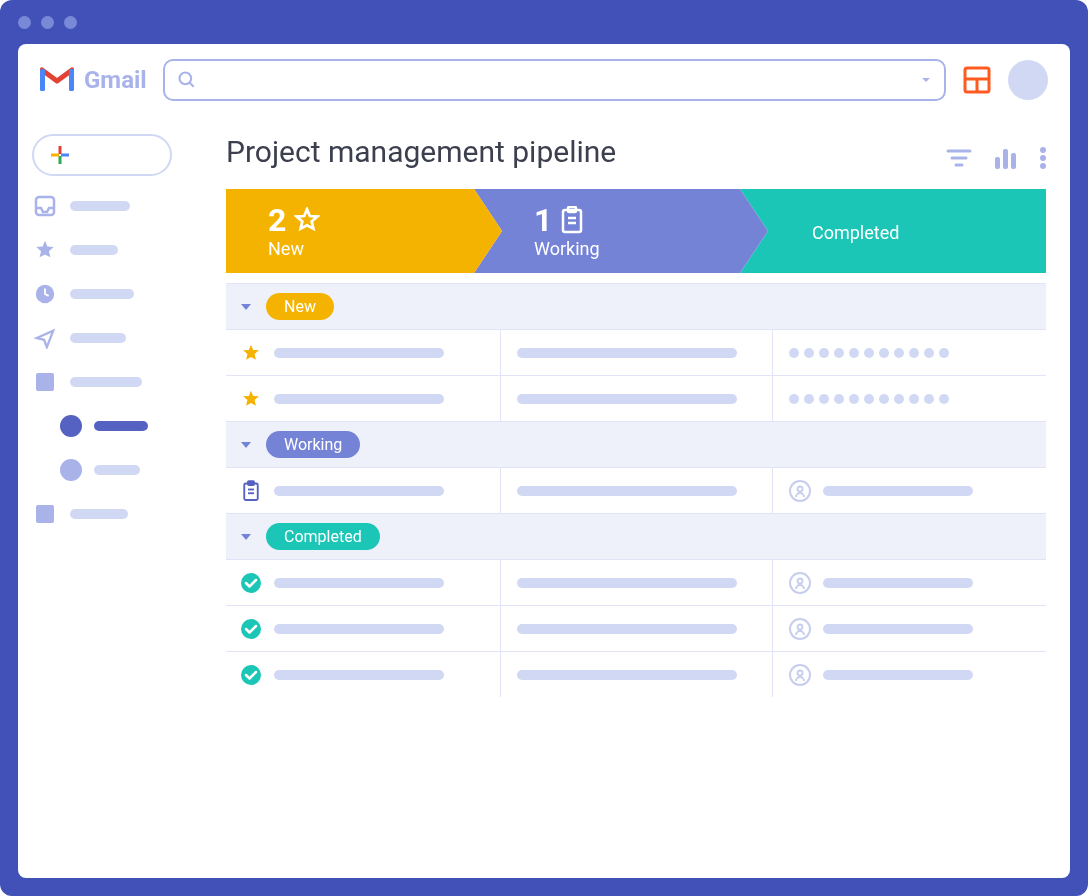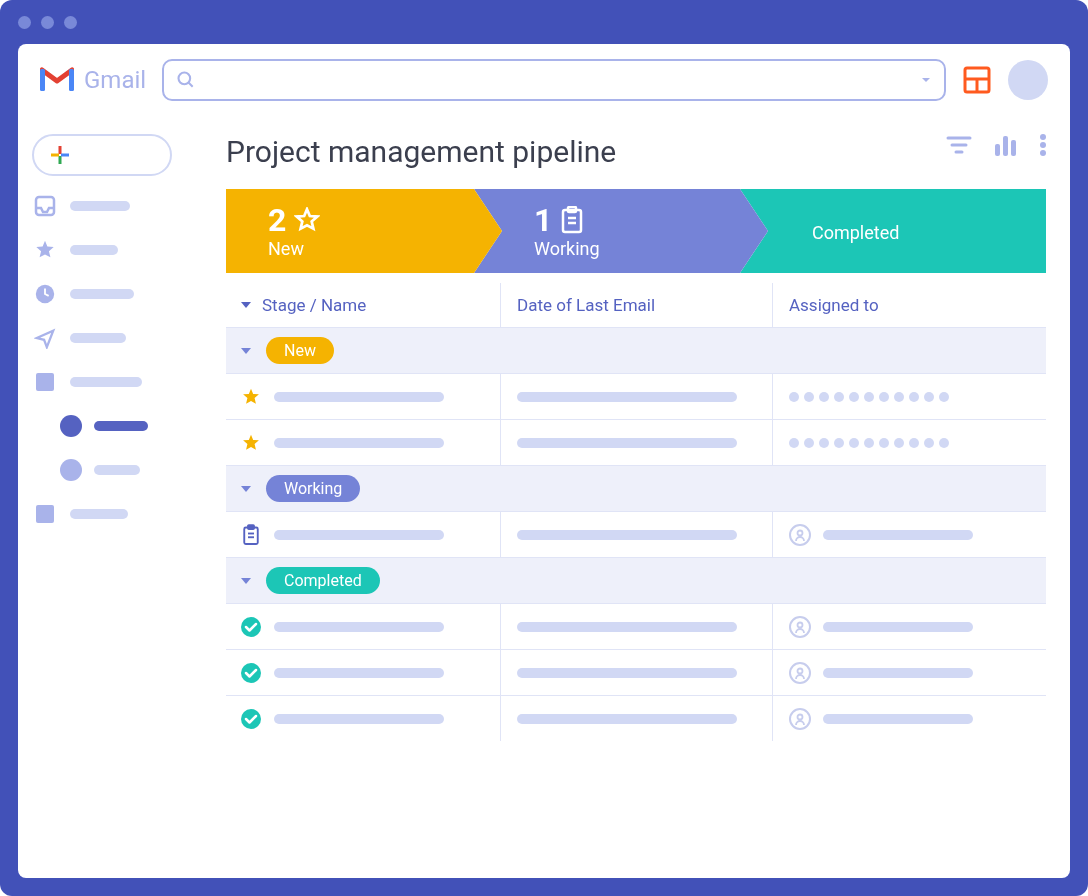--- a/index.html
+++ b/index.html
@@ -6,37 +6,37 @@
 body { font-family: -apple-system, BlinkMacSystemFont, "Segoe UI", Roboto, Arial, sans-serif; background: #fff; }
 
 .window { width: 1088px; height: 896px; background: #4251B8; border-radius: 12px; overflow: hidden; display: flex; flex-direction: column; }
 .titlebar { height: 44px; display: flex; align-items: center; padding-left: 18px; gap: 10px; }
 .titlebar .dot { width: 13px; height: 13px; border-radius: 50%; background: #7989D8; }
 
 .app { flex: 1; margin: 0 18px 18px 18px; background: #fff; border-radius: 8px; display: flex; flex-direction: column; overflow: hidden; }
 
 .topbar { height: 72px; display: flex; align-items: center; padding: 0 22px; gap: 16px; }
 .gmail-logo { display: flex; align-items: center; gap: 10px; }
-.gmail-text { font-size: 24px; color: #A9B3EA; font-weight: 400; }
+.gmail-text { font-size: 24px; color: #A9B3EA; font-weight: 700; }
 .search { flex: 1; height: 42px; border: 2px solid #A9B3EA; border-radius: 10px; display: flex; align-items: center; padding: 0 12px; gap: 10px; }
 .search input { flex: 1; border: 0; outline: 0; font-size: 16px; background: transparent; }
 .avatar { width: 40px; height: 40px; border-radius: 50%; background: #D1D8F4; }
 
 .layout { flex: 1; display: flex; overflow: hidden; }
 
 .sidebar { width: 200px; padding: 18px 14px; display: flex; flex-direction: column; gap: 16px; }
 .compose { width: 140px; height: 42px; border: 2px solid #D1D8F4; border-radius: 22px; display: flex; align-items: center; padding-left: 16px; }
 .side-item { display: flex; align-items: center; gap: 12px; height: 28px; }
 .side-icon { width: 26px; height: 26px; display: flex; align-items: center; justify-content: center; color: #A9B3EA; }
 .side-bar { height: 10px; border-radius: 5px; background: #D1D8F4; }
 .side-sub { padding-left: 28px; display: flex; align-items: center; gap: 12px; height: 28px; }
 .subdot { width: 22px; height: 22px; border-radius: 50%; }
 
 .main { flex: 1; padding: 18px 24px 0 8px; display: flex; flex-direction: column; overflow: hidden; }
-.page-header { display: flex; align-items: flex-start; margin-bottom: 20px; }
+.page-header { display: flex; align-items: flex-end; margin-bottom: 20px; }
 .page-title { font-size: 30px; color: #3B3F4E; font-weight: 400; }
 .header-actions { margin-left: auto; display: flex; align-items: center; gap: 22px; color: #A9B3EA; }
 
 .stages { display: flex; height: 84px; margin-bottom: 10px; }
 .stage { position: relative; flex: 1; display: flex; flex-direction: column; justify-content: center; padding-left: 42px; color: #fff; }
 .stage .count { font-size: 32px; font-weight: 700; display: flex; align-items: center; gap: 8px; line-height: 1; }
 .stage .label { font-size: 18px; font-weight: 400; margin-top: 2px; }
 .stage.new { background: #F5B301; clip-path: polygon(0 0, calc(100% - 28px) 0, 100% 50%, calc(100% - 28px) 100%, 0 100%); z-index: 3; }
 .stage.working { background: #7583D7; margin-left: -28px; padding-left: 60px; clip-path: polygon(0 0, calc(100% - 28px) 0, 100% 50%, calc(100% - 28px) 100%, 0 100%, 28px 50%); z-index: 2; }
 .stage.completed { background: #1CC6B6; margin-left: -28px; padding-left: 72px; clip-path: polygon(0 0, 100% 0, 100% 100%, 0 100%, 28px 50%); z-index: 1; }
@@ -212,34 +212,20 @@
                   <line x1="8" y1="17" x2="16" y2="17"></line>
                 </svg>
             </div>
             <div class="label">Working</div>
           </div>
           <div class="stage completed">
             <div class="label">Completed</div>
           </div>
         </div>
 
-        <div class="table-header">
-          <div class="col-stage">
-            <svg width="12" height="10" viewBox="0 0 12 10" fill="#5562C1">
-                <path d="M1 2 L6 8 L11 2 Z"></path>
-              </svg>
-            <span>Stage / Name</span>
-          </div>
-          <div class="col-date">
-              <span>Date of Last Email</span>
-            </div>
-          <div class="col-assigned">
-              <span>Assigned to</span>
-            </div>
-        </div>
 
         <div class="group-header">
           <svg class="group-caret" width="12" height="10" viewBox="0 0 12 10" fill="#7583D7">
               <path d="M1 2 L6 8 L11 2 Z"></path>
             </svg>
           <span class="pill" style="background:#F5B301">New</span>
         </div>
         <div class="row">
           <div class="cell-stage">
               <span class="row-icon">

